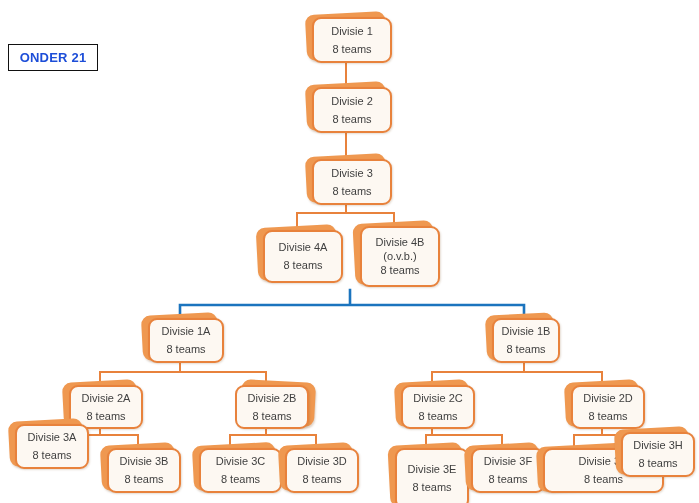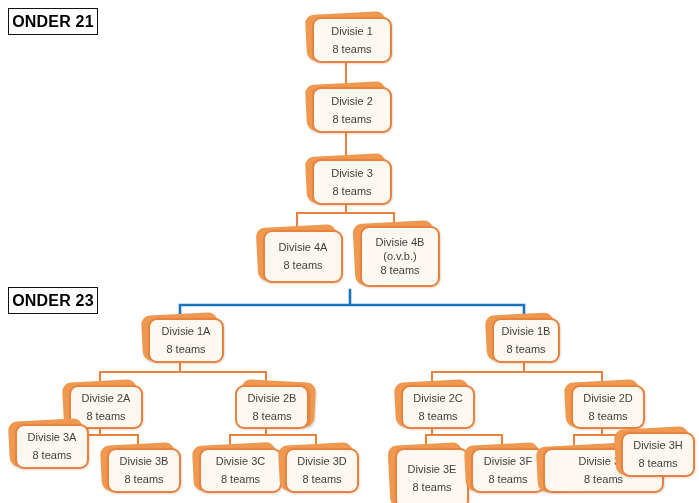--- a/index.html
+++ b/index.html
@@ -18,22 +18,22 @@
   .front{
     position:absolute;inset:0;background:#FDF8F2;border:2px solid #E8823C;
     border-radius:9px;display:flex;flex-direction:column;align-items:center;
     justify-content:center;gap:5px;font-size:11px;color:#3F3F3F;
     box-shadow:1px 1px 2px rgba(130,85,40,.20);
   }
   .front.tight{gap:1px;}
   .ln{line-height:13px;white-space:nowrap;}
   .label{
     position:absolute;z-index:3;background:#ffffff;border:1.5px solid #111111;
-    font-weight:bold;font-size:16px;color:#000000;display:flex;
-    align-items:center;justify-content:center;letter-spacing:.2px;
+    font-weight:bold;font-size:13px;color:#1d4ed8;display:flex;
+    align-items:center;justify-content:center;letter-spacing:.2px;margin-top:36px;
   }
   #label-onder21{left:8px;top:8px;width:88px;height:25px;}
   #label-onder23{left:8px;top:287px;width:88px;height:25px;}
 </style>
 </head>
 <body>
 
 <div class="canvas">
   <svg id="connectors" width="699" height="503">
       <path d="M 346 63 L 346 87" stroke="#E8823C" stroke-width="2" fill="none" stroke-linecap="square"></path>
@@ -41,21 +41,20 @@
       <path d="M 346 205 L 346 213 M 297 213 L 394 213 M 297 213 L 297 230 M 394 213 L 394 226" stroke="#E8823C" stroke-width="2" fill="none" stroke-linecap="square"></path>
       <path d="M 350 290 L 350 305 M 180 305 L 524 305 M 180 305 L 180 318 M 524 305 L 524 318" stroke="#1B74BE" stroke-width="2.6" fill="none" stroke-linecap="square"></path>
       <path d="M 180 363 L 180 372 M 100 372 L 266 372 M 100 372 L 100 385 M 266 372 L 266 385" stroke="#E8823C" stroke-width="2" fill="none" stroke-linecap="square"></path>
       <path d="M 524 363 L 524 372 M 432 372 L 602 372 M 432 372 L 432 385 M 602 372 L 602 385" stroke="#E8823C" stroke-width="2" fill="none" stroke-linecap="square"></path>
       <path d="M 100 429 L 100 435 M 46 435 L 138 435 M 46 435 L 46 448 M 138 435 L 138 448" stroke="#E8823C" stroke-width="2" fill="none" stroke-linecap="square"></path>
       <path d="M 266 429 L 266 435 M 230 435 L 316 435 M 230 435 L 230 448 M 316 435 L 316 448" stroke="#E8823C" stroke-width="2" fill="none" stroke-linecap="square"></path>
       <path d="M 432 429 L 432 435 M 426 435 L 502 435 M 426 435 L 426 448 M 502 435 L 502 448" stroke="#E8823C" stroke-width="2" fill="none" stroke-linecap="square"></path>
       <path d="M 602 429 L 602 435 M 574 435 L 652 435 M 574 435 L 574 448 M 652 435 L 652 448" stroke="#E8823C" stroke-width="2" fill="none" stroke-linecap="square"></path>
     </svg>
   <div class="label" id="label-onder21">ONDER 21</div>
-  <div class="label" id="label-onder23">ONDER 23</div>
   <div id="nodes">
       <div class="node" style="left: 312px; top: 17px; width: 80px; height: 46px;">
         <div class="back"></div>
         <div class="front">
           <div class="ln">Divisie 1</div>
           <div class="ln">8 teams</div>
         </div>
       </div>
       <div class="node" style="left: 312px; top: 87px; width: 80px; height: 46px;">
         <div class="back"></div>

